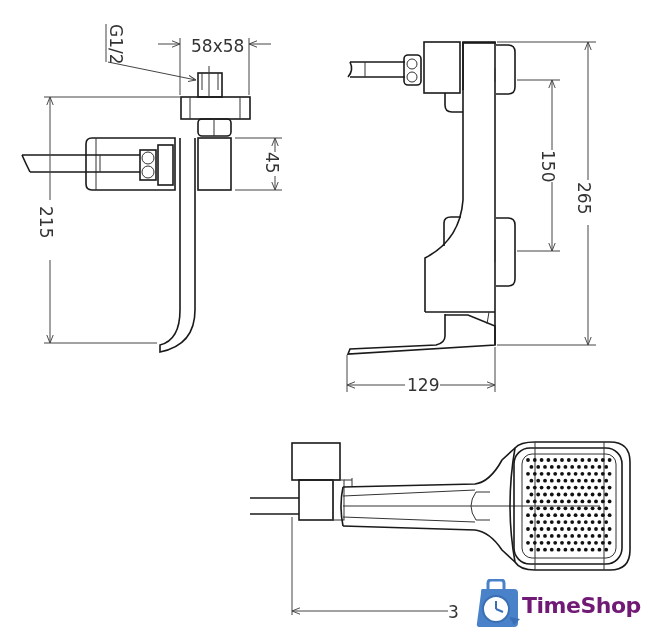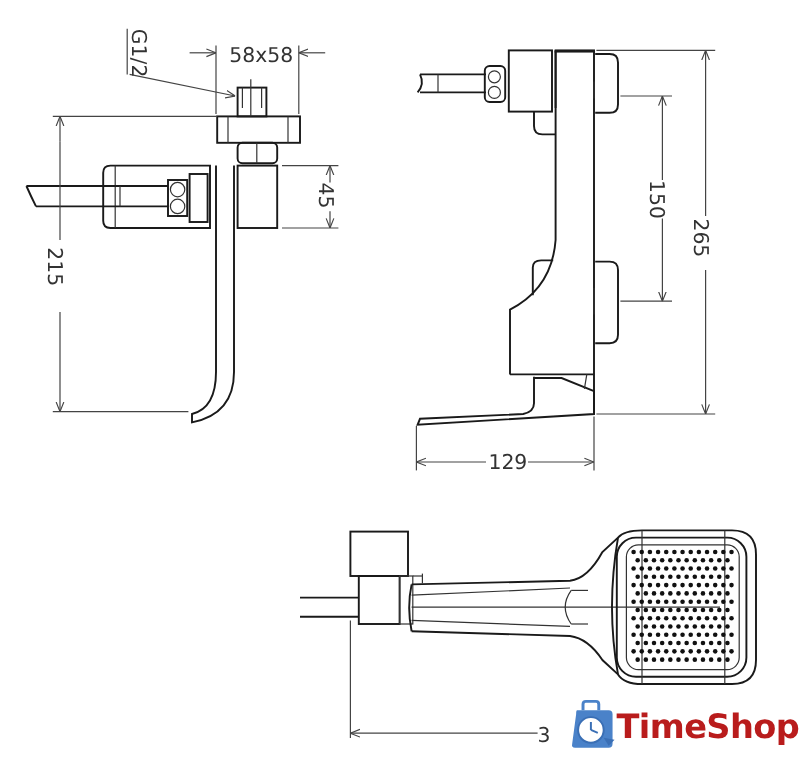--- a/index.html
+++ b/index.html
@@ -4,21 +4,21 @@
   <style>
     html, body { margin: 0; padding: 0; background: #ffffff; }
     body { width: 669px; height: 640px; overflow: hidden; position: relative; font-family: "DejaVu Sans", sans-serif; }
     #drawing { position: absolute; left: 0; top: 0; width: 669px; height: 640px; }
     .ln { stroke: #1a1a1a; stroke-width: 1.6; fill: none; }
     .thin { stroke: #333; stroke-width: 1; fill: none; }
     .dim { stroke: #444; stroke-width: 1; fill: none; }
     .dimtxt { font-family: "DejaVu Sans", sans-serif; font-size: 17px; fill: #333; }
     .hole { fill: #111; }
     .logo { position: absolute; left: 476px; top: 576px; width: 190px; height: 58px; display: flex; align-items: center; }
-    .logo-text { font-family: "DejaVu Sans", sans-serif; font-weight: bold; font-size: 28px; color: #b91c1c; margin-left: 0; letter-spacing: -0.5px; }
+    .logo-text { font-family: "DejaVu Sans", sans-serif; font-weight: bold; font-size: 22px; color: #701a75; margin-left: 0; letter-spacing: -0.5px; }
   </style>
 </head>
 <body>
 
 <svg id="drawing" viewBox="0 0 669 640" xmlns="http://www.w3.org/2000/svg">
   <defs>
     <marker id="arr" viewBox="0 0 10 10" refX="10" refY="5" markerWidth="8" markerHeight="8" orient="auto-start-reverse">
       <path d="M0,1 L10,5 L0,9" fill="none" stroke="#444" stroke-width="1.2"></path>
     </marker>
   </defs>

